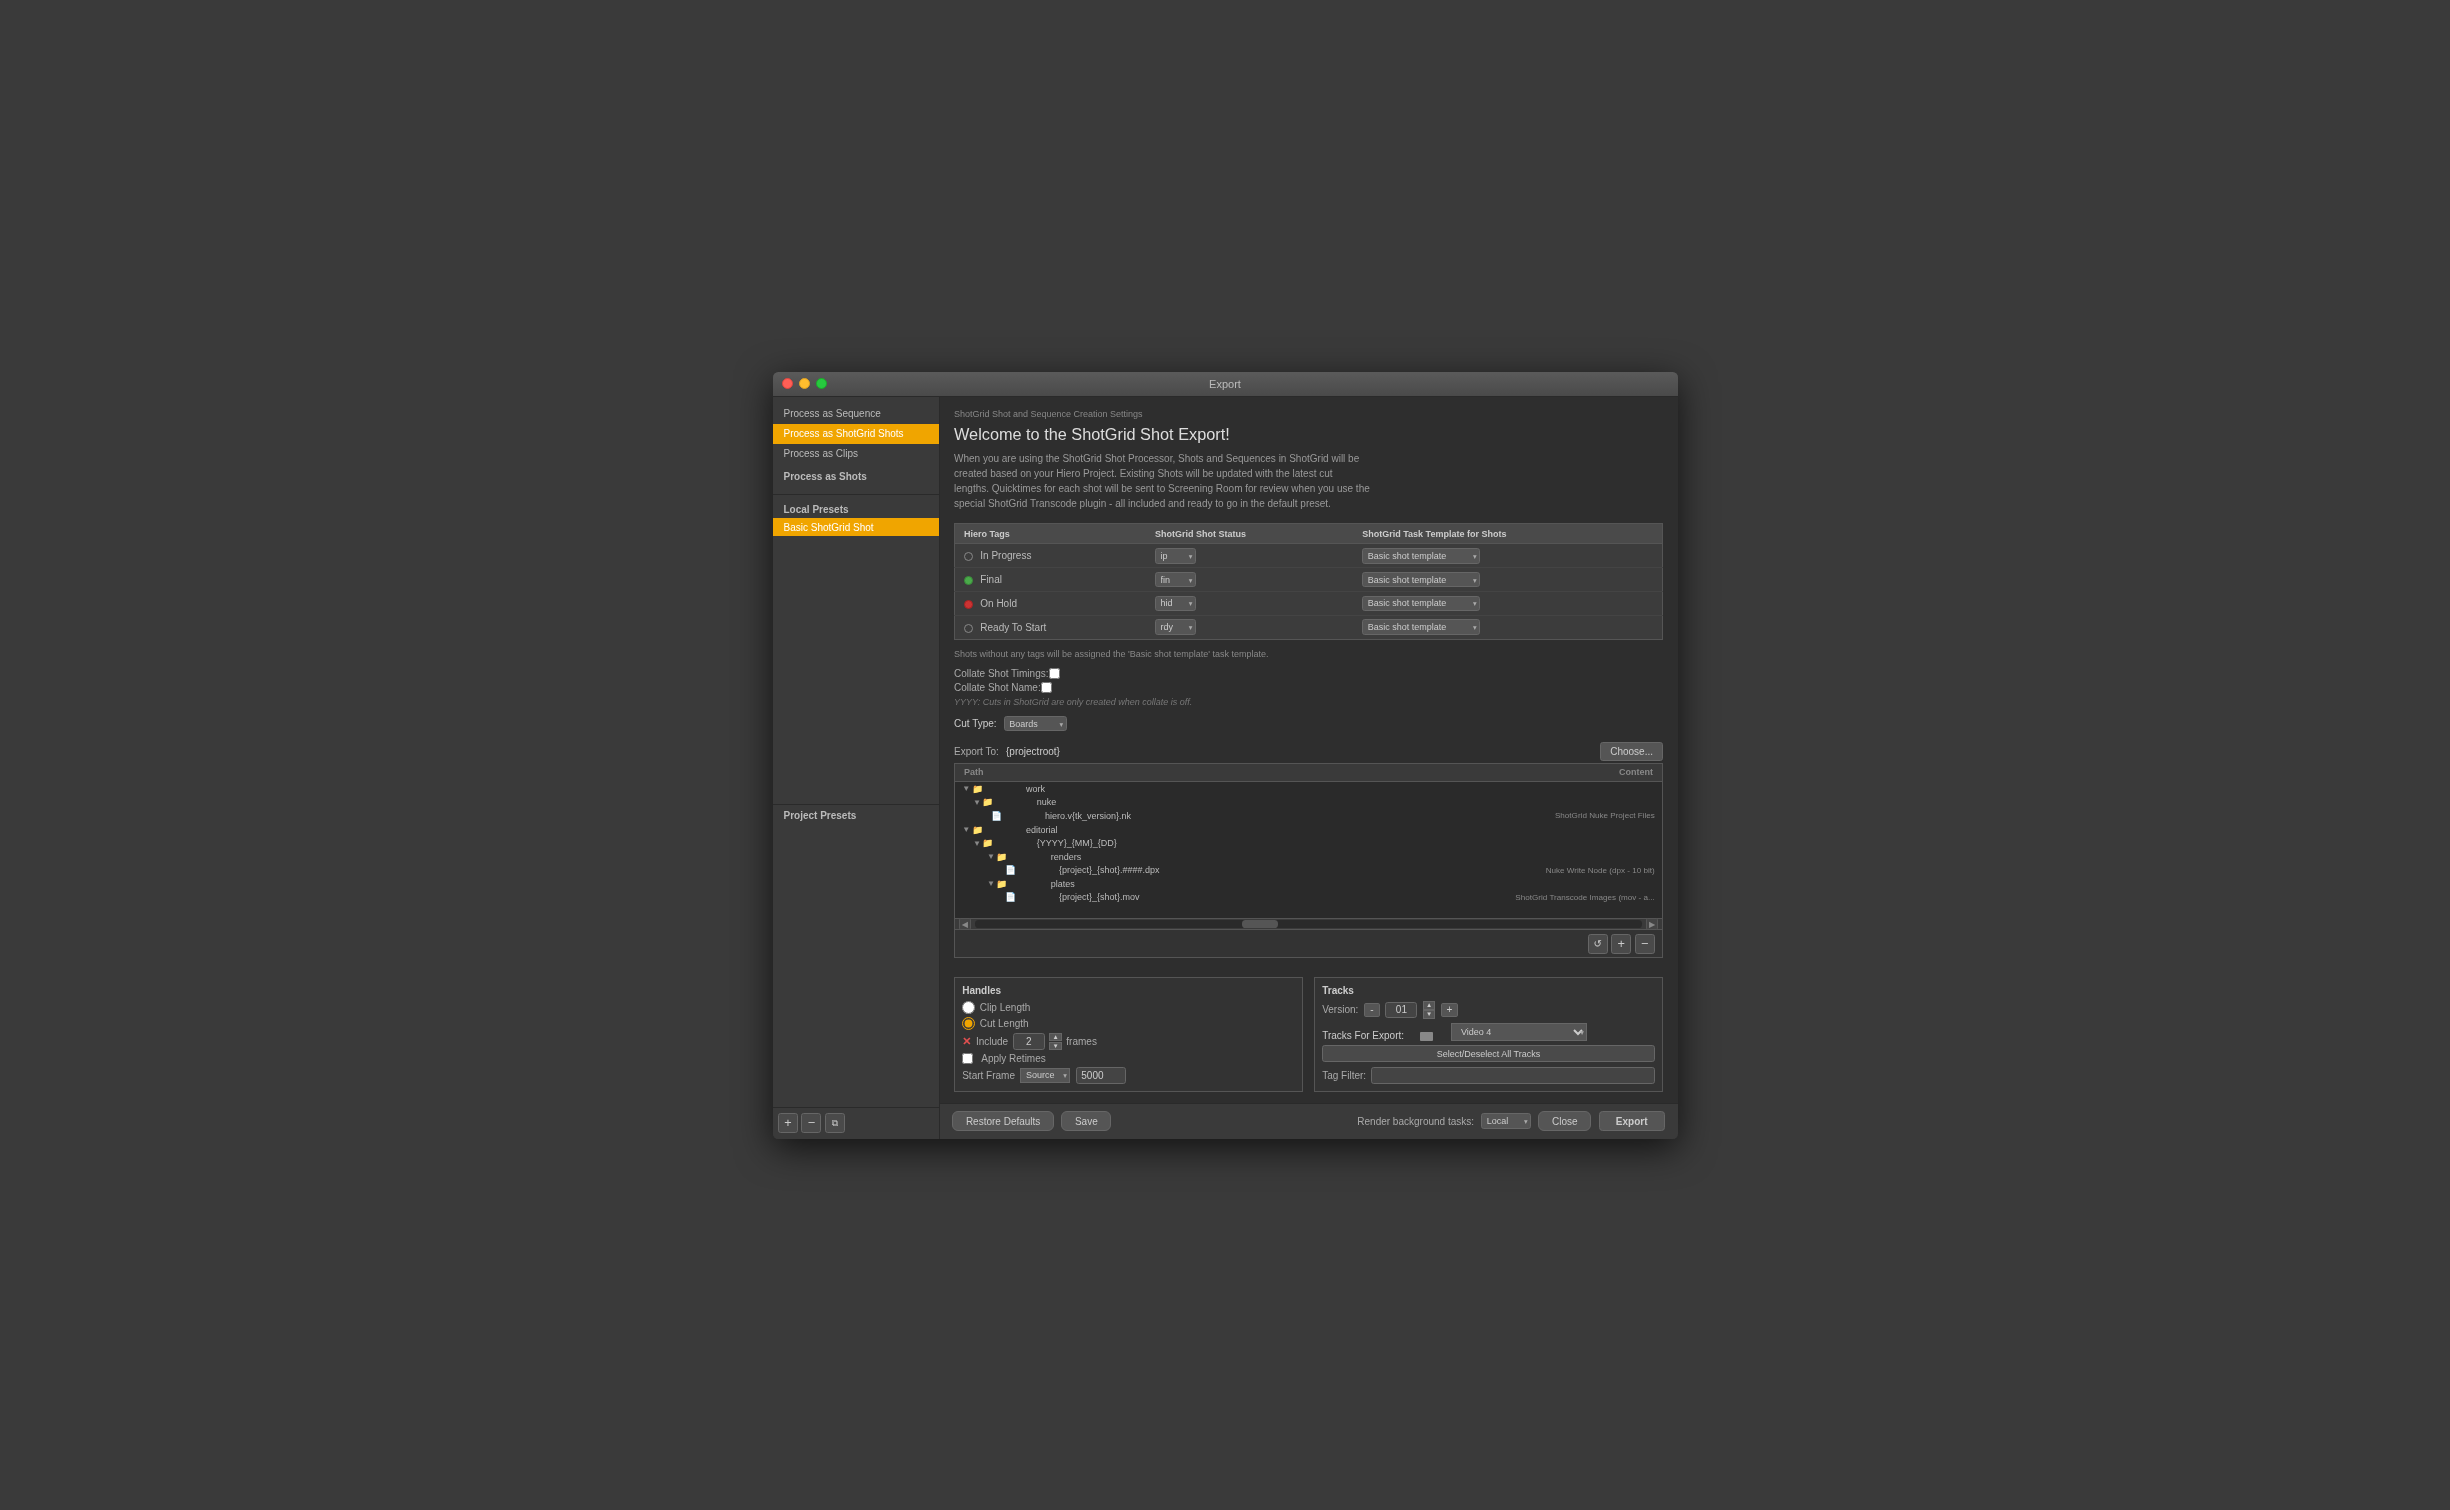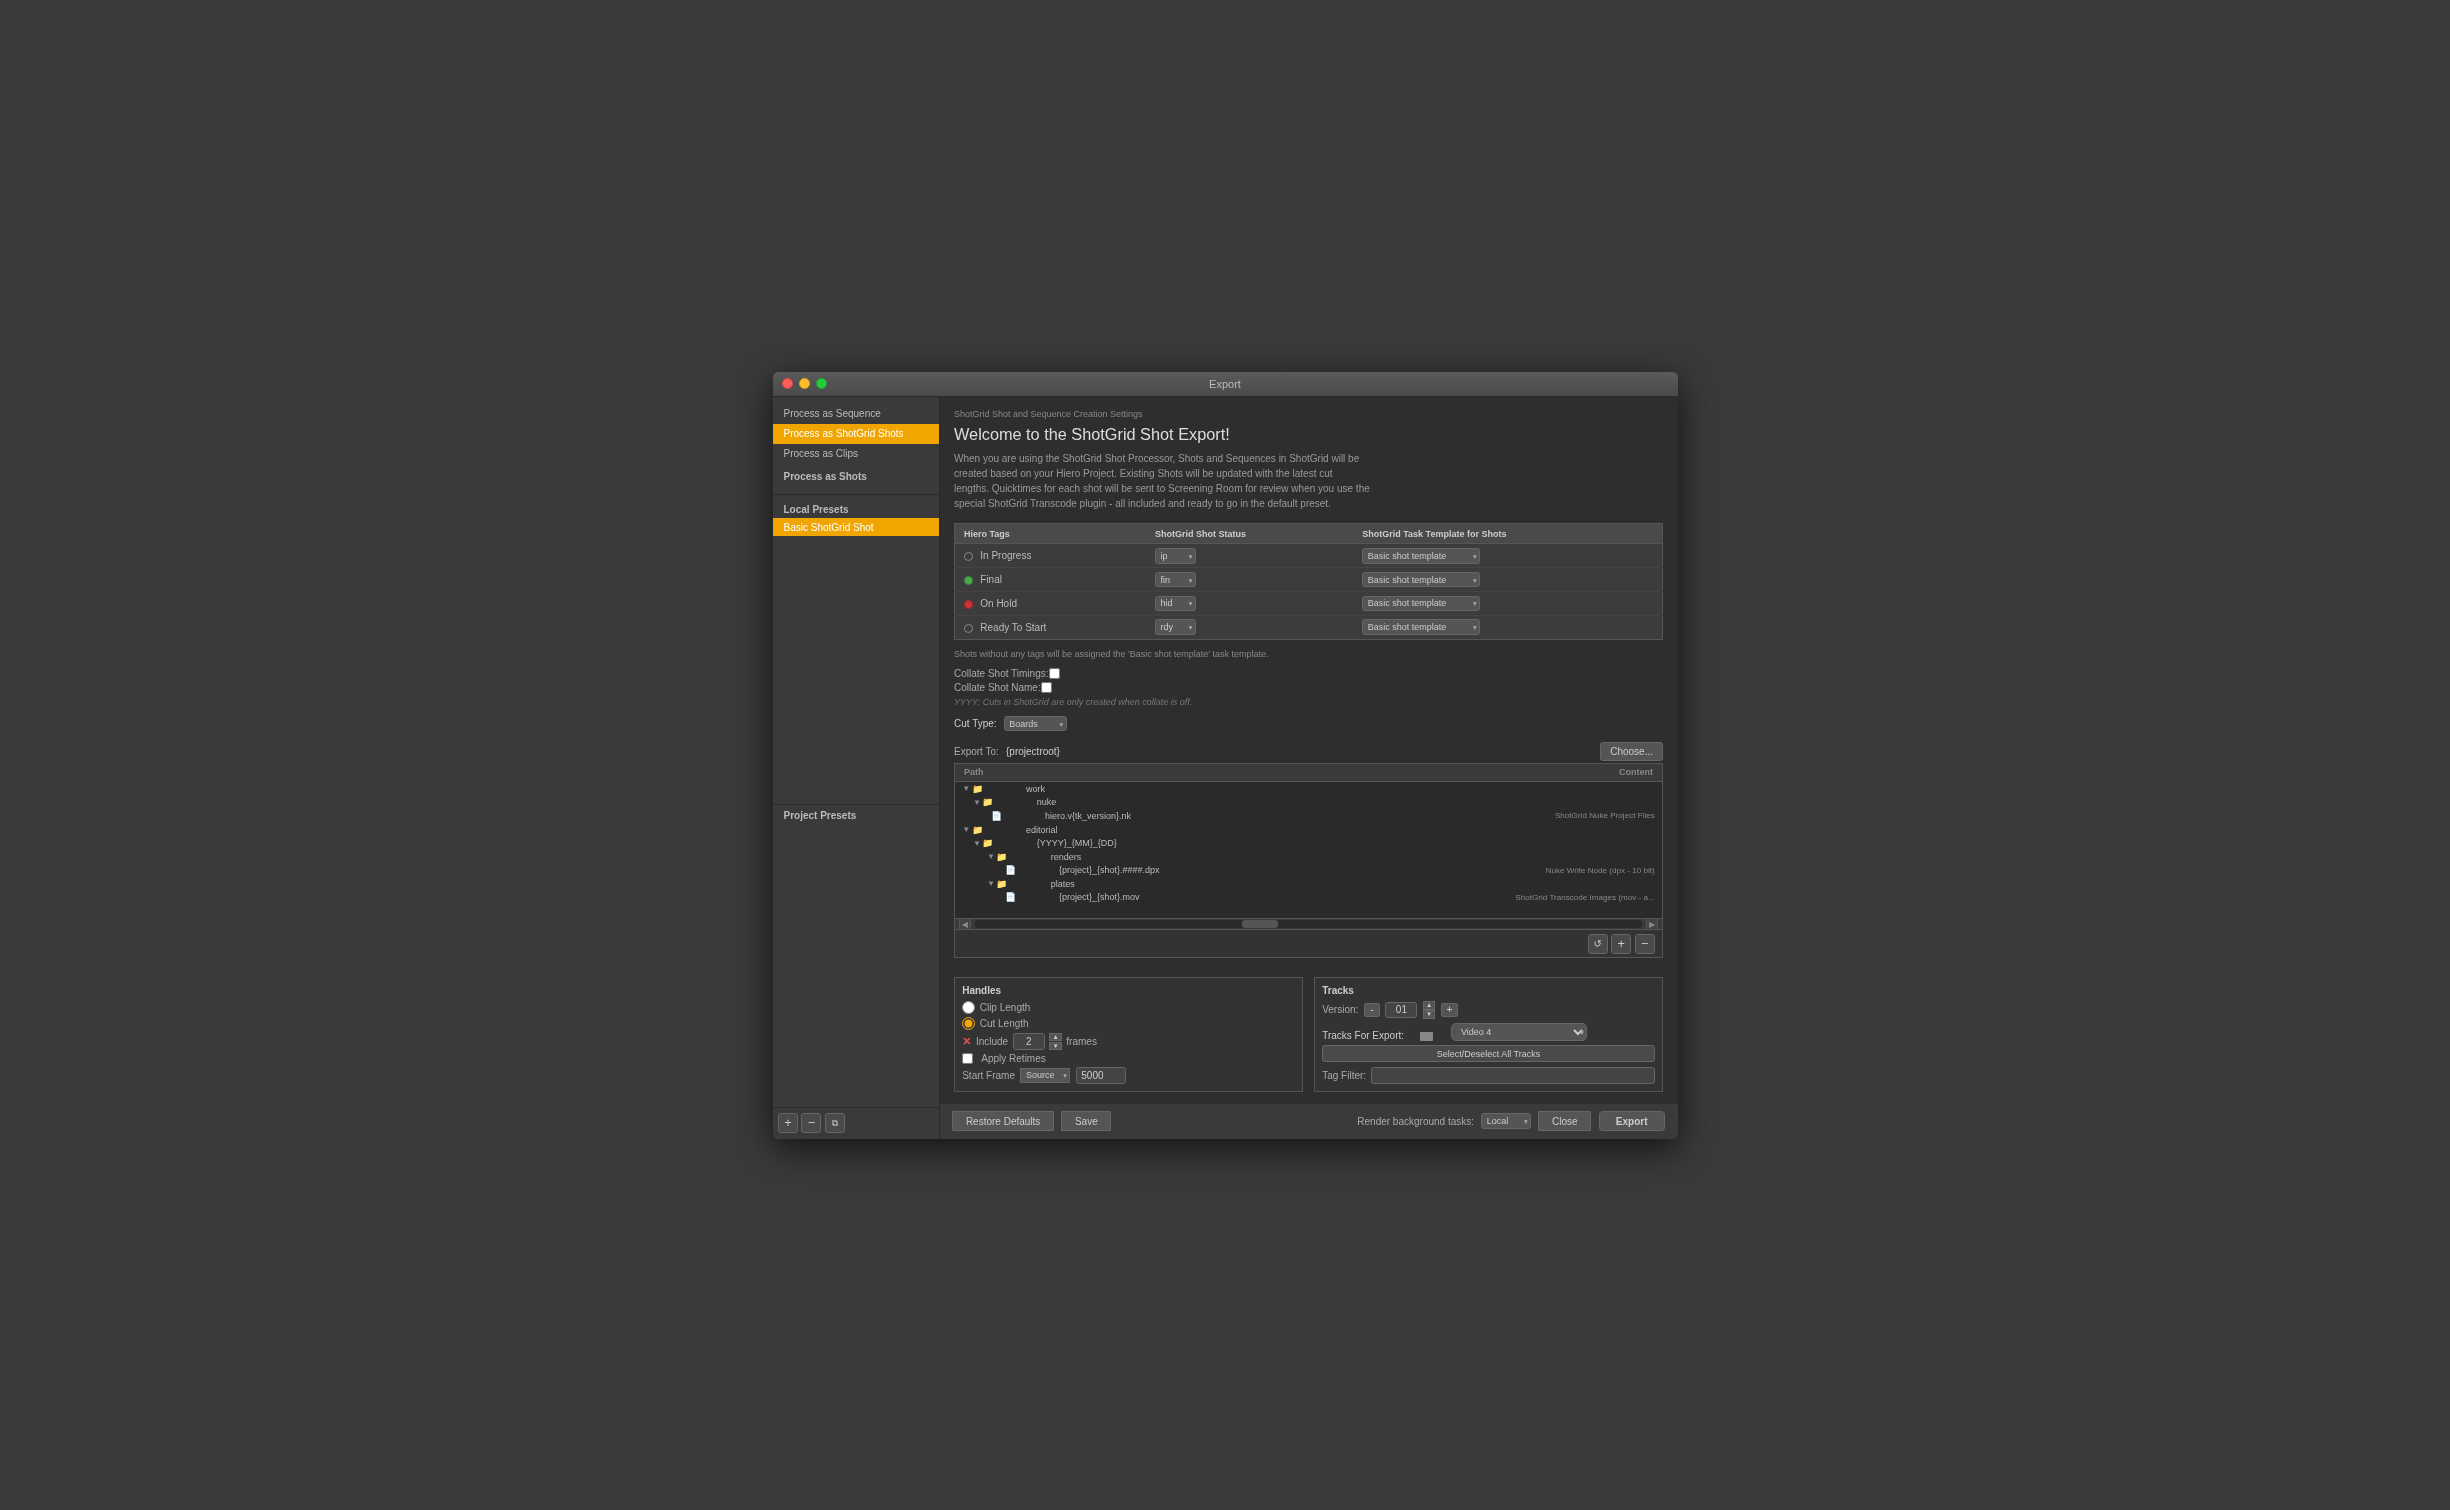--- a/index.html
+++ b/index.html
@@ -458,21 +458,21 @@
       background: #888;
       border-radius: 0.9px;
       display: inline-block;
       margin-right: 2.7px;
       vertical-align: middle;
     }
     .tracks-select {
       background: #555;
       color: #ccc;
       border: 0.9px solid #666;
-      border-radius: 5px;
+      border-radius: 0;
       padding: 1.8px 4.5px;
       font-size: 9px;
       min-width: 136px;
     }
     .select-deselect-btn {
       background: #4a4a4a;
       border: 0.9px solid #666;
       color: #ccc;
       border-radius: 2.7px;
       padding: 2.7px 9px;
@@ -505,21 +505,21 @@
       padding: 7.2px 12.7px;
       background: #3a3a3a;
       border-top: 0.9px solid #2a2a2a;
     }
     .bottom-left { display: flex; gap: 7.2px; }
     .bottom-right { display: flex; align-items: center; gap: 7.2px; }
     .action-btn {
       background: #555;
       border: 0.9px solid #666;
       color: #ccc;
-      border-radius: 1px;
+      border-radius: 6px;
       padding: 3.6px 12.7px;
       font-size: 10px;
       cursor: pointer;
     }
     .primary-btn {
       background: #555;
       border: 0.9px solid #666;
       color: #ccc;
       border-radius: 3.6px;
       padding: 3.6px 16.3px;

